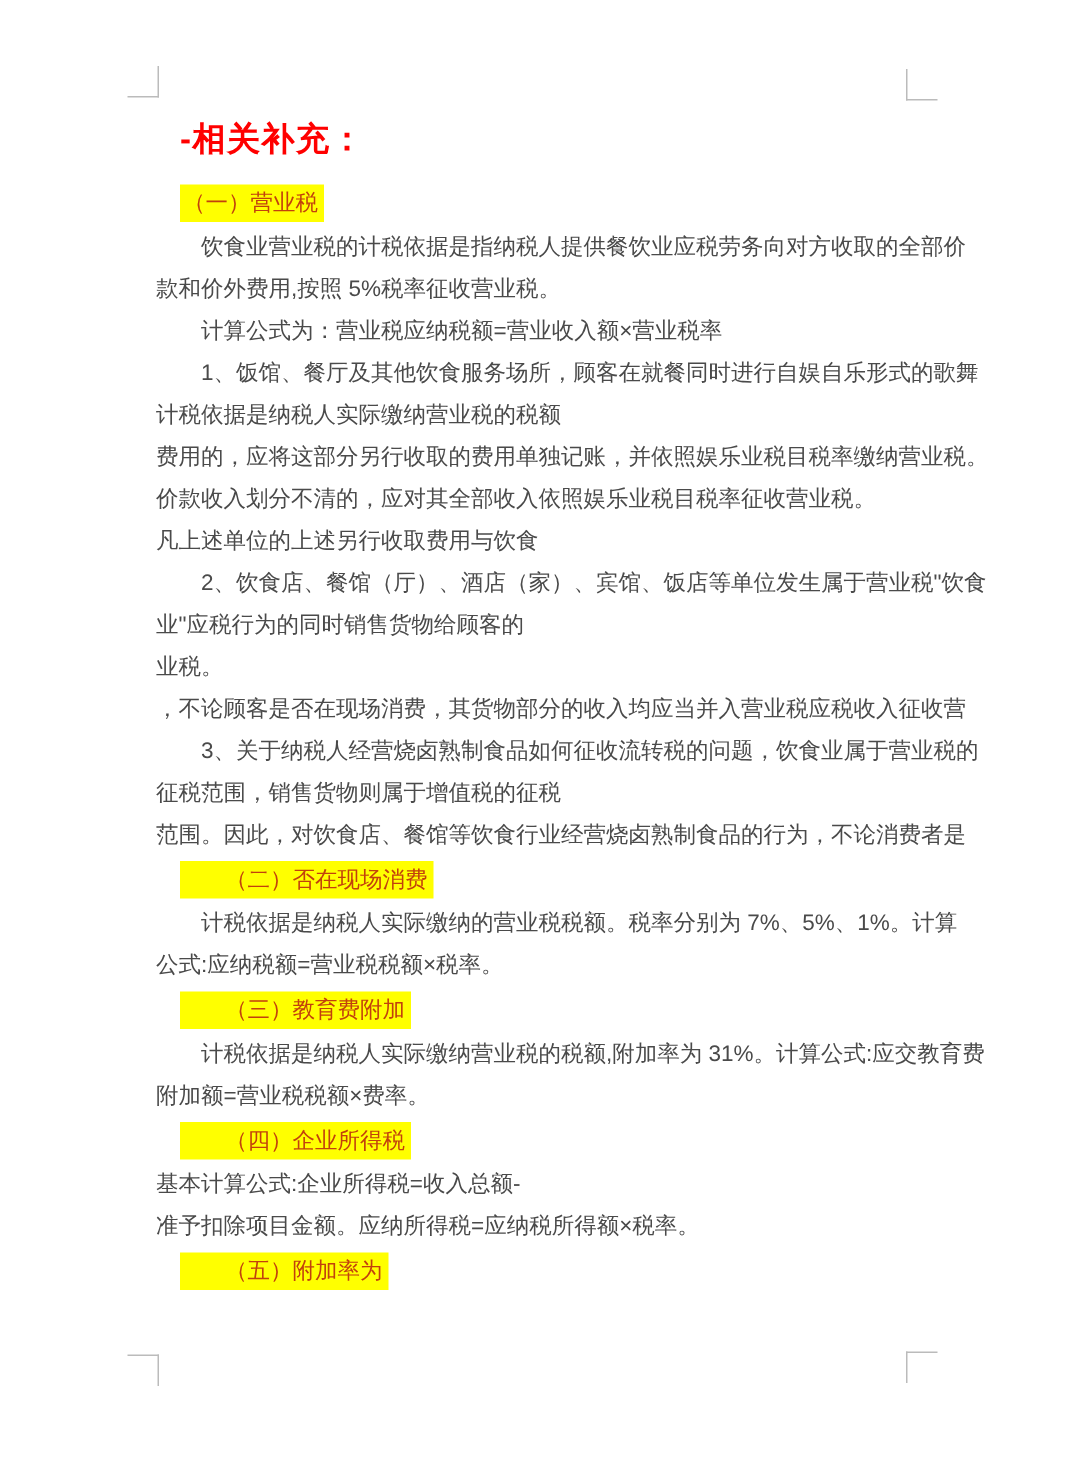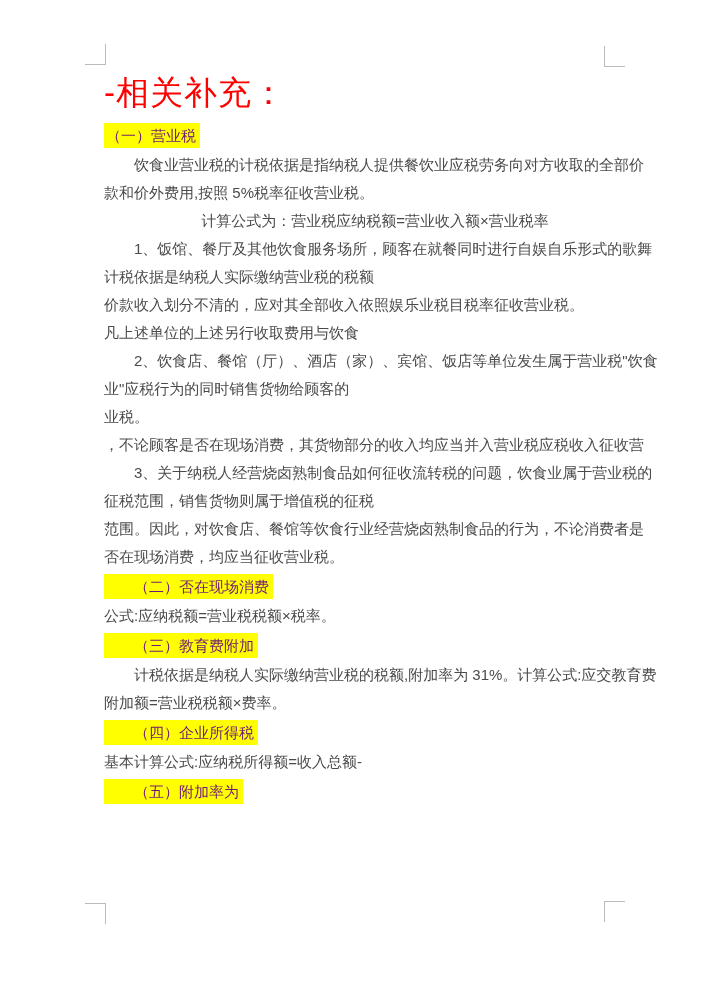--- a/index.html
+++ b/index.html
@@ -12,33 +12,33 @@
   }
   
   .crop{position:absolute;width:20px;height:20px;}
   .crop-tl{left:85px;top:44px;border-right:1px solid var(--crop-color);border-bottom:1px solid var(--crop-color);}
   .crop-tr{left:604px;top:46px;border-left:1px solid var(--crop-color);border-bottom:1px solid var(--crop-color);}
   .crop-bl{left:85px;top:903px;border-right:1px solid var(--crop-color);border-top:1px solid var(--crop-color);}
   .crop-br{left:604px;top:901px;border-left:1px solid var(--crop-color);border-top:1px solid var(--crop-color);}
 
   .content{position:absolute;left:104px;top:76px;width:512px;}
   .doc-title{
-    font-size:33px;font-weight:normal;line-height:34px;
-    color:var(--title-color);letter-spacing:1px;margin:0 0 10px 0;
+    font-size:22px;font-weight:bold;line-height:34px;
+    color:var(--title-color);letter-spacing:1px;margin:0 0 10px 16px;
   }
   .body-line{
     font-size:15px;line-height:28px;height:28px;
     color:var(--body-color);white-space:nowrap;
   }
-  .indent{padding-left:30px;text-align:center;}
+  .indent{padding-left:30px;}
   .heading-line{height:31px;display:flex;align-items:center;}
   .hl{
     display:inline-block;background:var(--hl-color);
-    font-size:15px;line-height:21px;color:#701a75;
-    padding:2px 4px 2px 2px;white-space:nowrap;
+    font-size:15px;line-height:21px;color:#c2410c;
+    padding:2px 4px 2px 2px;white-space:nowrap;margin-left:16px;
   }
   .hl-pad{padding-left:30px;}
 </style>
 </head>
 <body>
 
 <div class="page">
   <div class="crop crop-tl"></div>
   <div class="crop crop-tr"></div>
   <div class="crop crop-bl"></div>
@@ -48,41 +48,43 @@
     <div class="doc-title">-相关补充：</div>
     <div>
         <div class="heading-line">
           <span class="hl">（一）营业税</span>
         </div>
         <div class="body-line indent">饮食业营业税的计税依据是指纳税人提供餐饮业应税劳务向对方收取的全部价</div>
         <div class="body-line">款和价外费用,按照 5%税率征收营业税。</div>
         <div class="body-line indent">计算公式为：营业税应纳税额=营业收入额×营业税率</div>
         <div class="body-line indent">1、饭馆、餐厅及其他饮食服务场所，顾客在就餐同时进行自娱自乐形式的歌舞</div>
         <div class="body-line">计税依据是纳税人实际缴纳营业税的税额</div>
+        <div class="body-line">费用的，应将这部分另行收取的费用单独记账，并依照娱乐业税目税率缴纳营业税。</div>
         <div class="body-line">价款收入划分不清的，应对其全部收入依照娱乐业税目税率征收营业税。</div>
         <div class="body-line">凡上述单位的上述另行收取费用与饮食</div>
         <div class="body-line indent">2、饮食店、餐馆（厅）、酒店（家）、宾馆、饭店等单位发生属于营业税"饮食</div>
         <div class="body-line">业"应税行为的同时销售货物给顾客的</div>
         <div class="body-line">业税。</div>
         <div class="body-line">，不论顾客是否在现场消费，其货物部分的收入均应当并入营业税应税收入征收营</div>
         <div class="body-line indent">3、关于纳税人经营烧卤熟制食品如何征收流转税的问题，饮食业属于营业税的</div>
         <div class="body-line">征税范围，销售货物则属于增值税的征税</div>
         <div class="body-line">范围。因此，对饮食店、餐馆等饮食行业经营烧卤熟制食品的行为，不论消费者是</div>
-        <div class="body-line">否在现场消费，均应当征收营业税。</div>
         <div class="heading-line">
           <span class="hl hl-pad">（二）否在现场消费</span>
         </div>
+        <div class="body-line indent">计税依据是纳税人实际缴纳的营业税税额。税率分别为 7%、5%、1%。计算</div>
         <div class="body-line">公式:应纳税额=营业税税额×税率。</div>
         <div class="heading-line">
           <span class="hl hl-pad">（三）教育费附加</span>
         </div>
         <div class="body-line indent">计税依据是纳税人实际缴纳营业税的税额,附加率为 31%。计算公式:应交教育费</div>
         <div class="body-line">附加额=营业税税额×费率。</div>
         <div class="heading-line">
           <span class="hl hl-pad">（四）企业所得税</span>
         </div>
-        <div class="body-line">基本计算公式:应纳税所得额=收入总额-</div>
+        <div class="body-line">基本计算公式:企业所得税=收入总额-</div>
+        <div class="body-line">准予扣除项目金额。应纳所得税=应纳税所得额×税率。</div>
         <div class="heading-line">
           <span class="hl hl-pad">（五）附加率为</span>
         </div>
       </div>
   </div>
 </div>
 
 </body></html>

